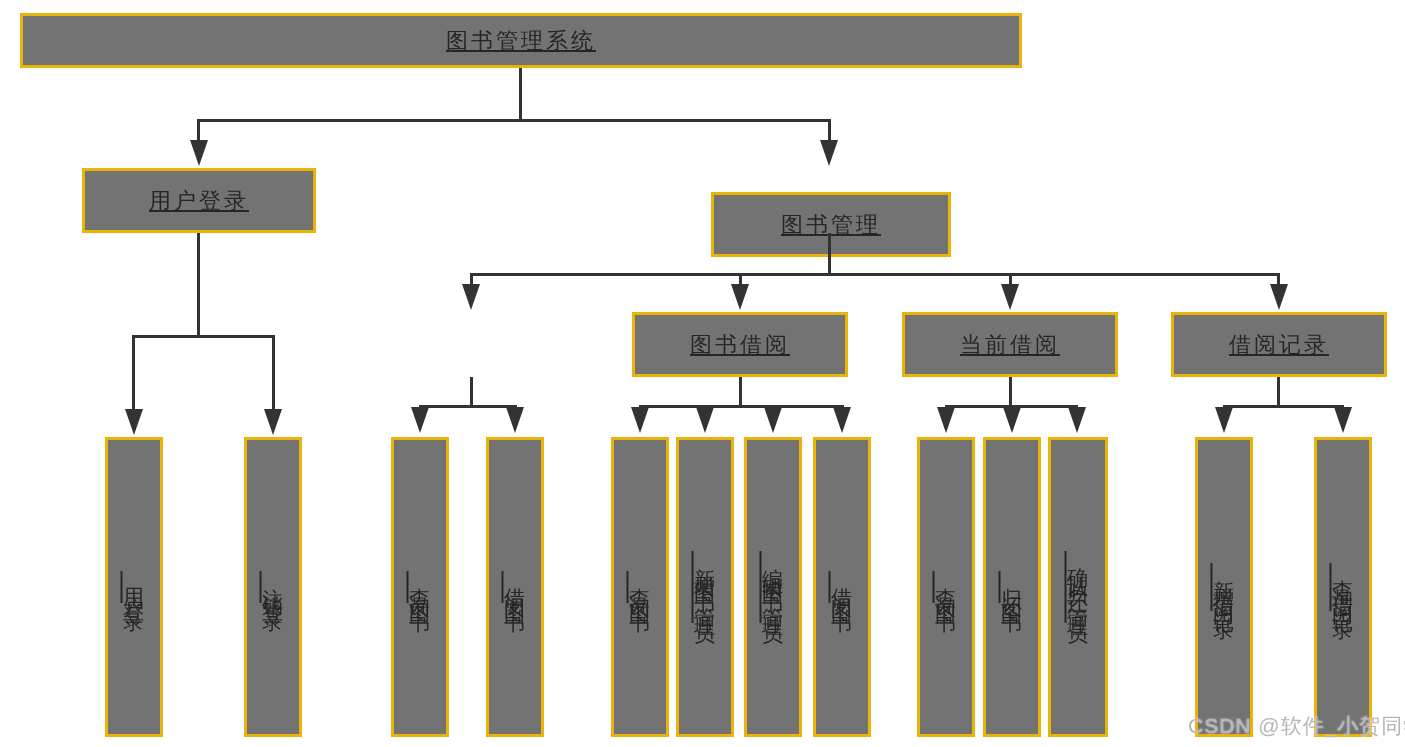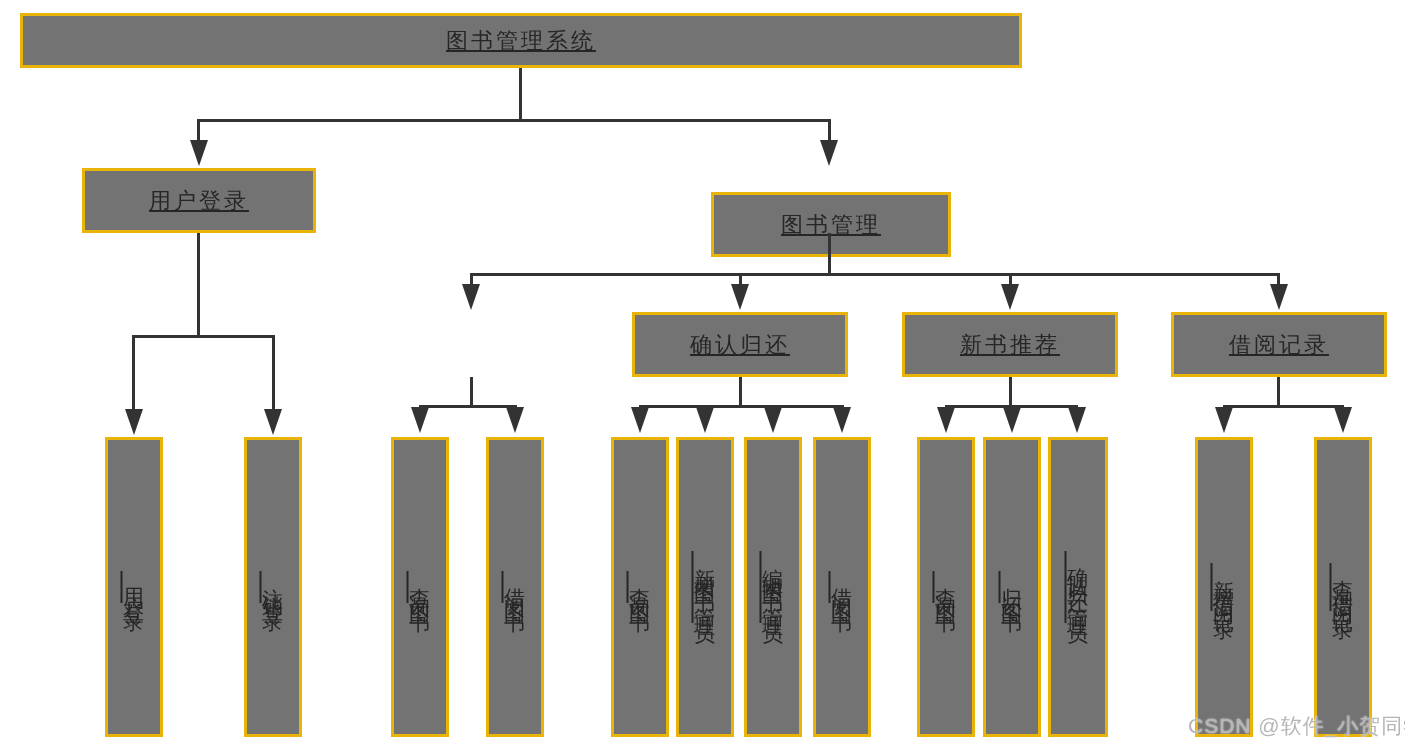--- a/index.html
+++ b/index.html
@@ -84,22 +84,22 @@
   <div class="line" style="left:470px; top:273px; width:810px; height:3px;"></div>
   <div class="line" style="left:470px; top:273px; width:3px; height:14px;"></div>
   <div class="arrow" style="left:462px; top:284px;"></div>
   <div class="line" style="left:739px; top:273px; width:3px; height:14px;"></div>
   <div class="arrow" style="left:731px; top:284px;"></div>
   <div class="line" style="left:1009px; top:273px; width:3px; height:14px;"></div>
   <div class="arrow" style="left:1001px; top:284px;"></div>
   <div class="line" style="left:1277px; top:273px; width:3px; height:14px;"></div>
   <div class="arrow" style="left:1270px; top:284px;"></div>
 
-  <div class="box hlabel" style="left:632px; top:312px; width:216px; height:65px;">确认归还</div>
-  <div class="box hlabel" style="left:902px; top:312px; width:216px; height:65px;">新书推荐</div>
+  <div class="box hlabel" style="left:632px; top:312px; width:216px; height:65px;">图书借阅</div>
+  <div class="box hlabel" style="left:902px; top:312px; width:216px; height:65px;">当前借阅</div>
   <div class="box hlabel" style="left:1171px; top:312px; width:216px; height:65px;">借阅记录</div>
 
   <div class="line" style="left:470px; top:377px; width:3px; height:31px;"></div>
   <div class="line" style="left:419px; top:405px; width:98px; height:3px;"></div>
   <div class="arrow" style="left:411px; top:407px;"></div>
   <div class="arrow" style="left:506px; top:407px;"></div>
 
   <div class="line" style="left:739px; top:377px; width:3px; height:31px;"></div>
   <div class="line" style="left:639px; top:405px; width:205px; height:3px;"></div>
   <div class="arrow" style="left:631px; top:407px;"></div>

